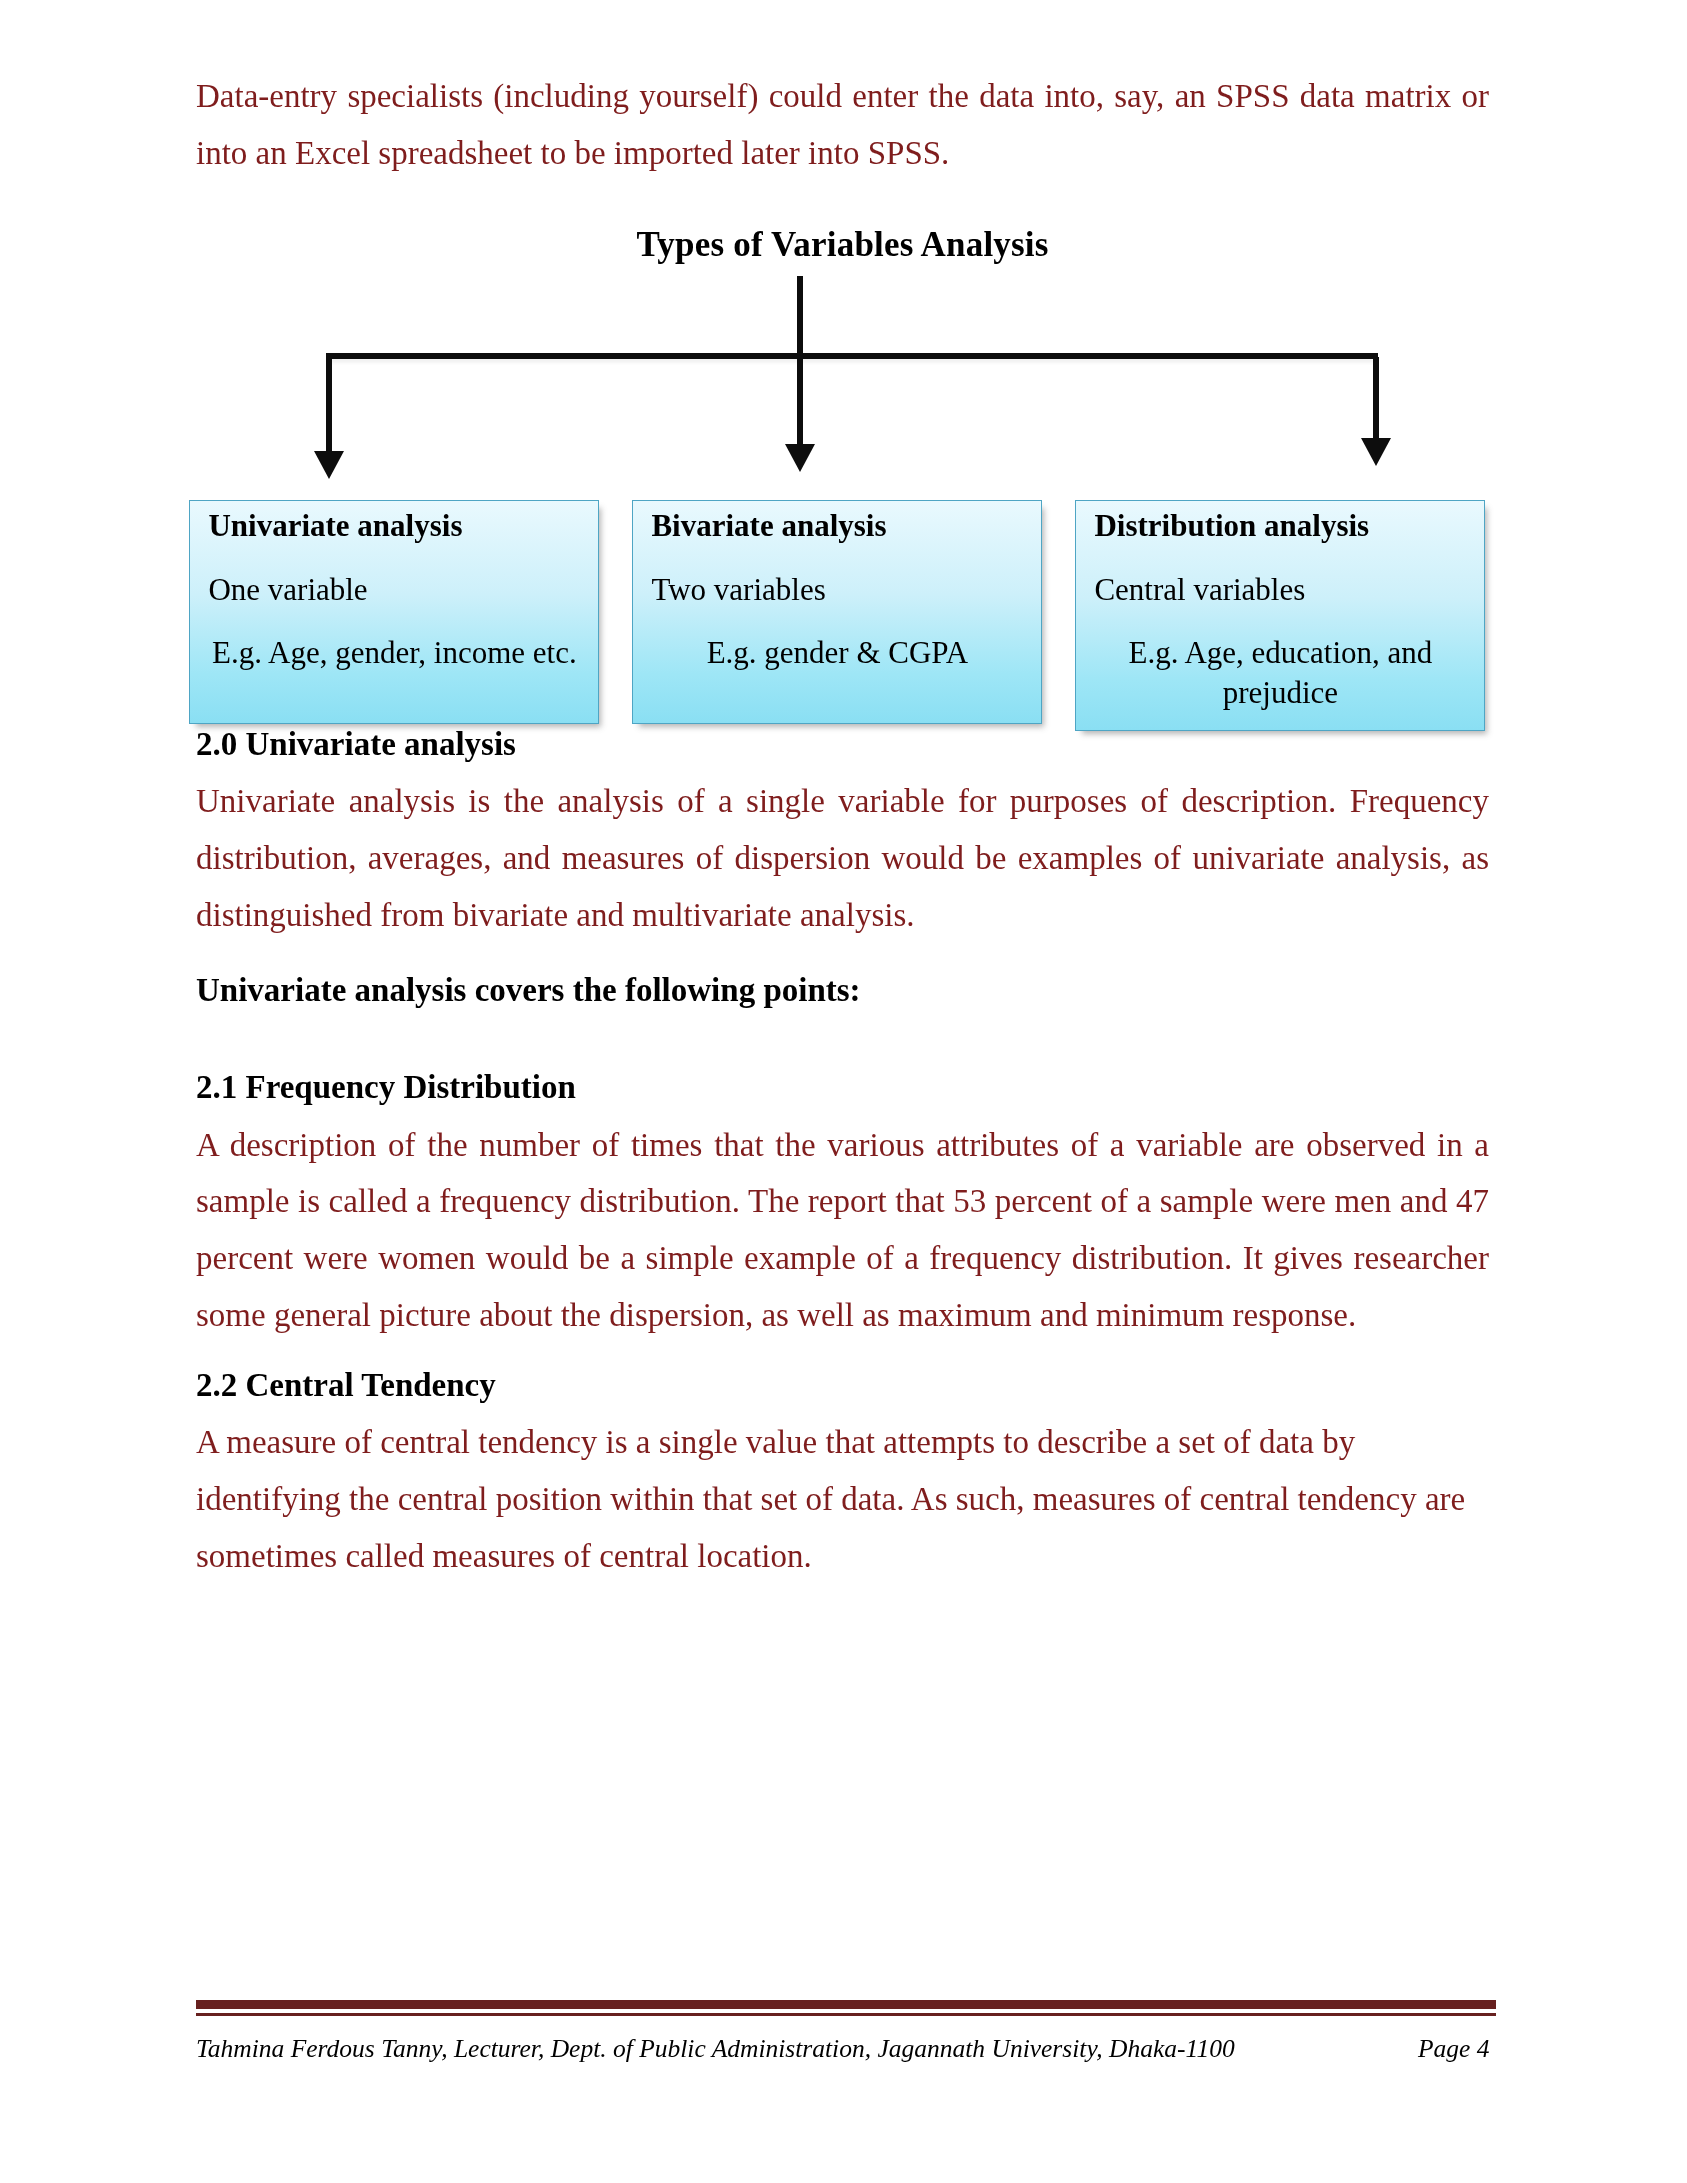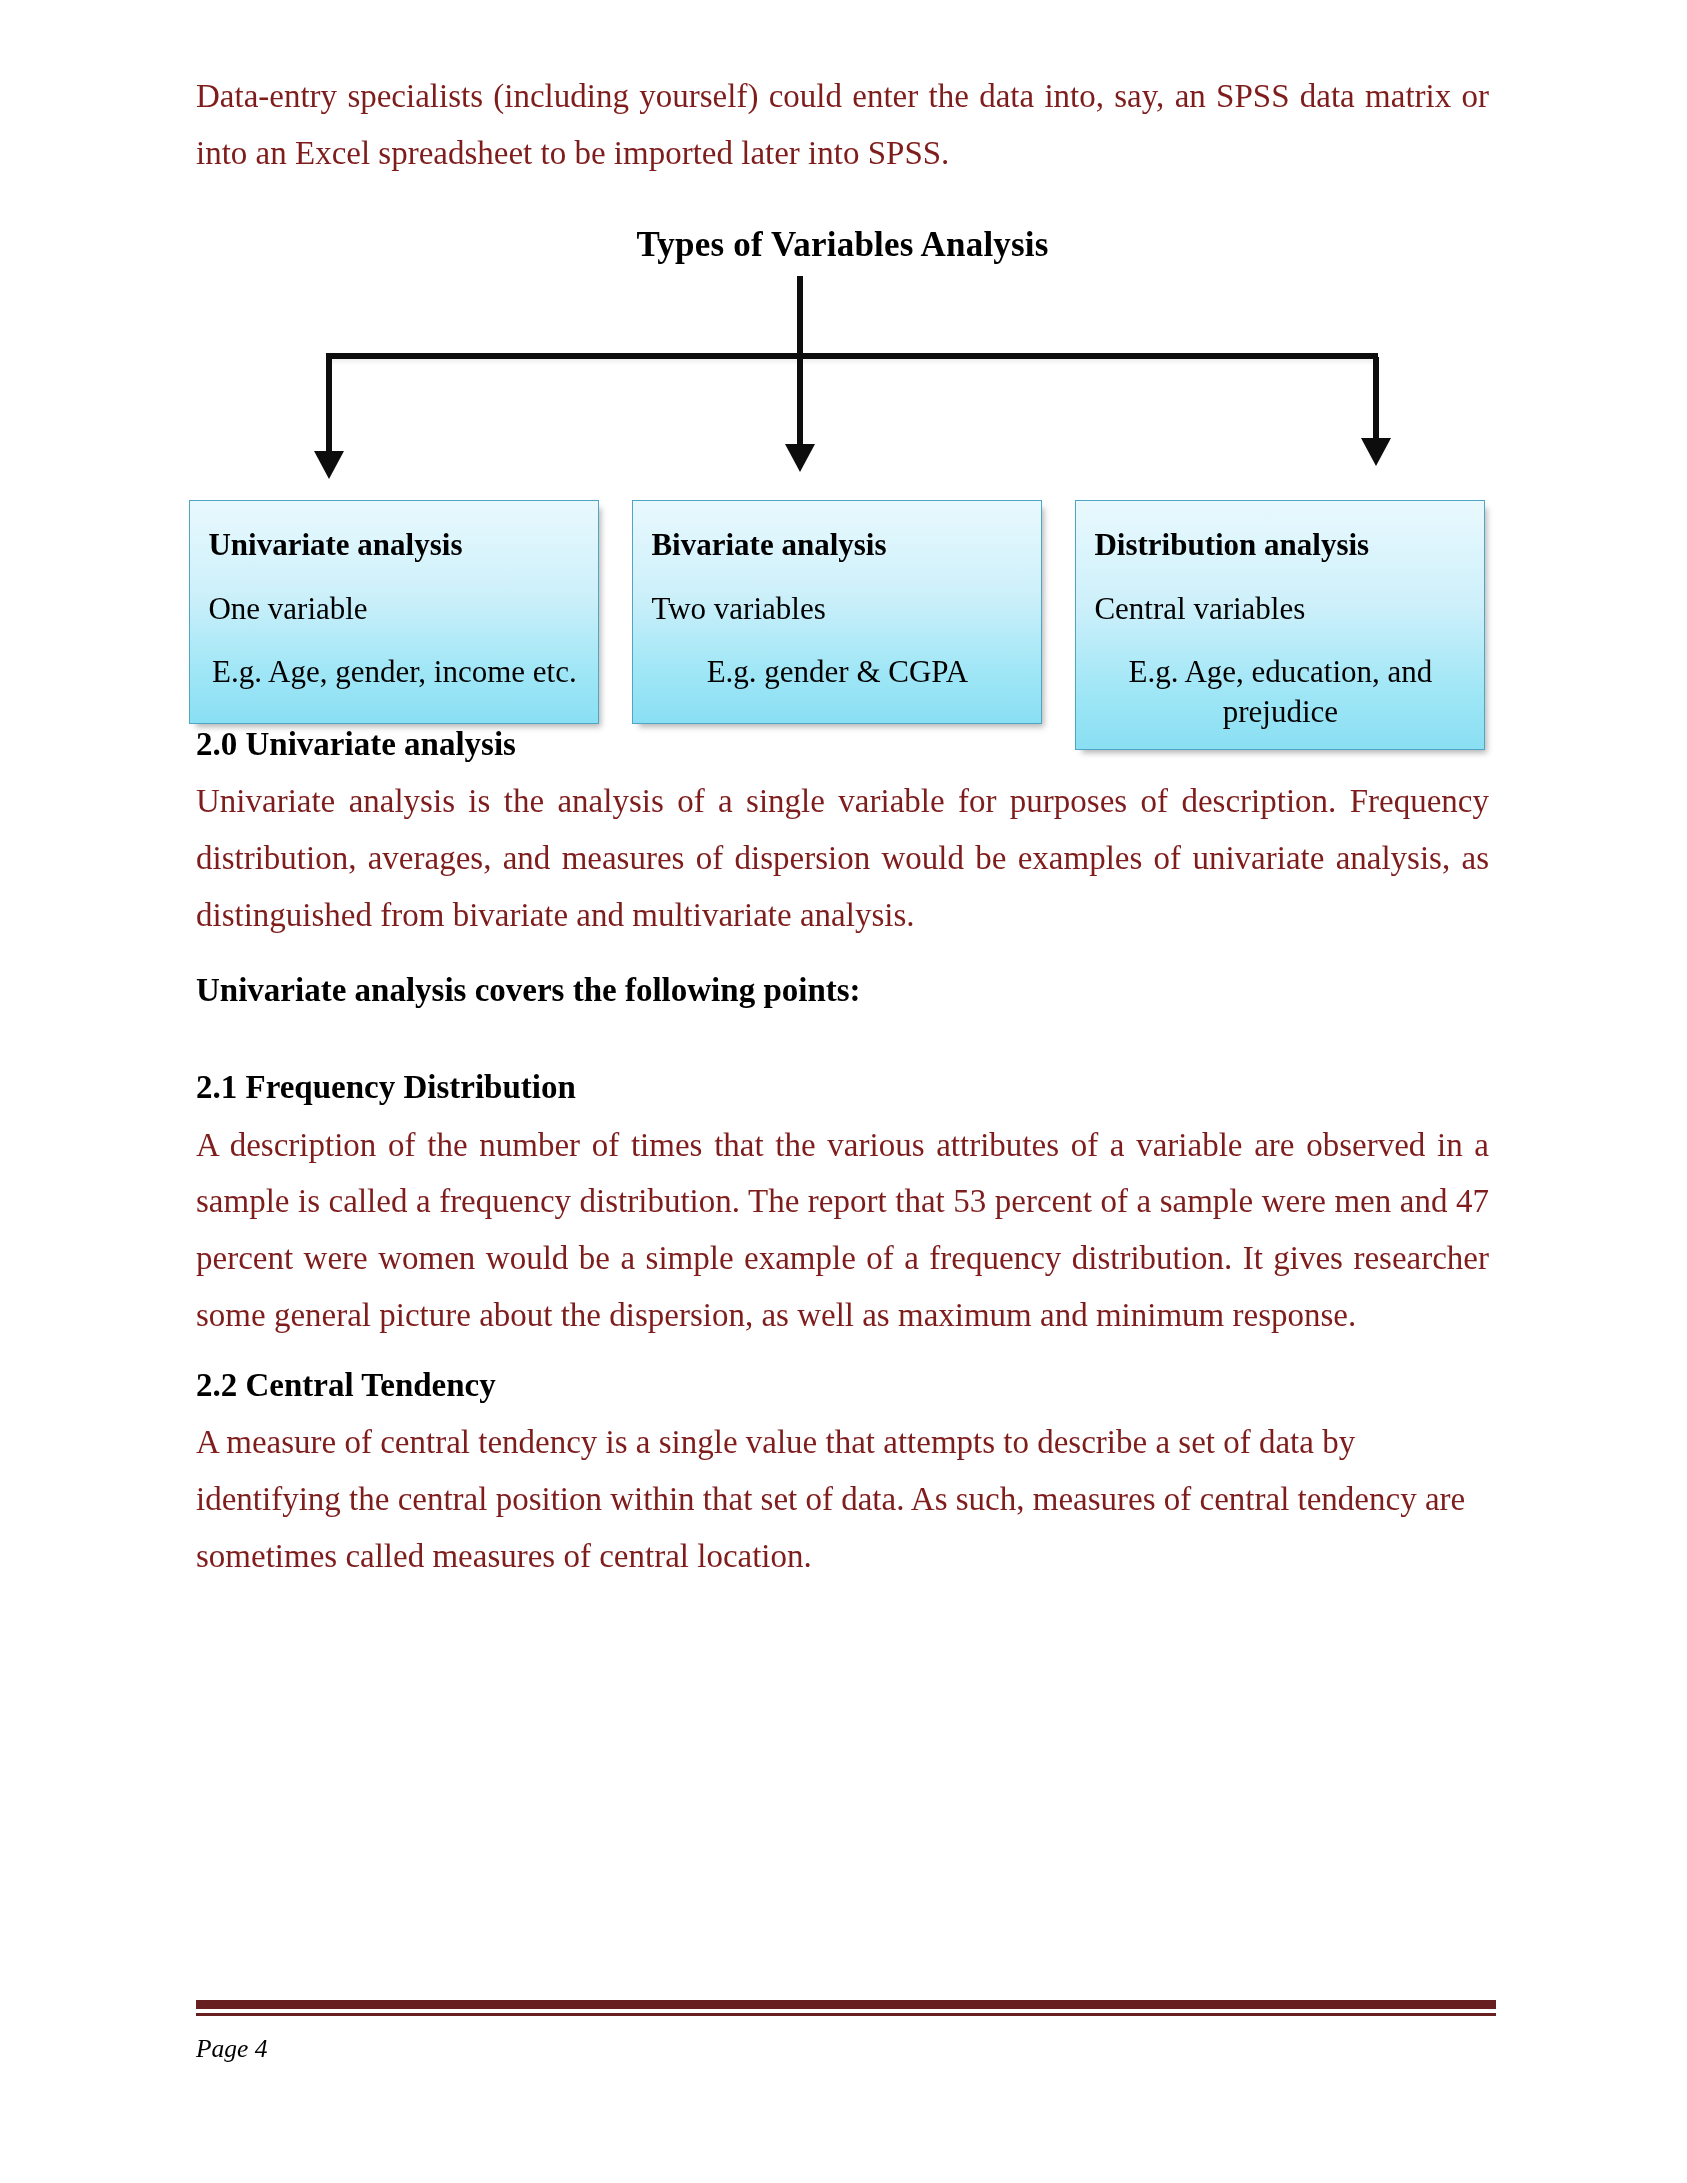--- a/index.html
+++ b/index.html
@@ -111,21 +111,21 @@
     align-items: flex-start;
     gap: 33px;
   }
   .vbox {
     box-sizing: border-box;
     width: 410px;
     min-height: 224px;
     border: 1.6px solid #4ea5c4;
     background: linear-gradient(to bottom, #e9f9fe 0%, #cdf0fa 42%, #9ee6f6 78%, #8adff3 100%);
     box-shadow: 4.1px 5px 5.8px -2.5px rgba(80,80,80,0.42);
-    padding: 25px 18px 18px 18px;
+    padding: 6px 18px 18px 18px;
   }
   .vbox-title {
     font-size: 31px;
     font-weight: bold;
     line-height: 1.25;
     margin-bottom: 25px;
   }
   .vbox-line {
     font-size: 31px;
     line-height: 1.28;
@@ -256,18 +256,19 @@
 
     <p class="para last-left">A measure of central tendency is a single value that attempts to describe a set of data by identifying the central position within that set of data. As such, measures of central tendency are sometimes called measures of central location.</p>
 
   </div>
 
   <div class="footer">
     <div class="rule-thick"></div>
     <div class="rule-gap"></div>
     <div class="rule-thin"></div>
     <div class="footer-row">
+      <div class="footer-text">Tahmina Ferdous Tanny, Lecturer, Dept. of Public Administration, Jagannath University, Dhaka-1100</div>
       <div class="footer-page">Page 4</div>
     </div>
   </div>
 
 </div>
 
 
 </body></html>

